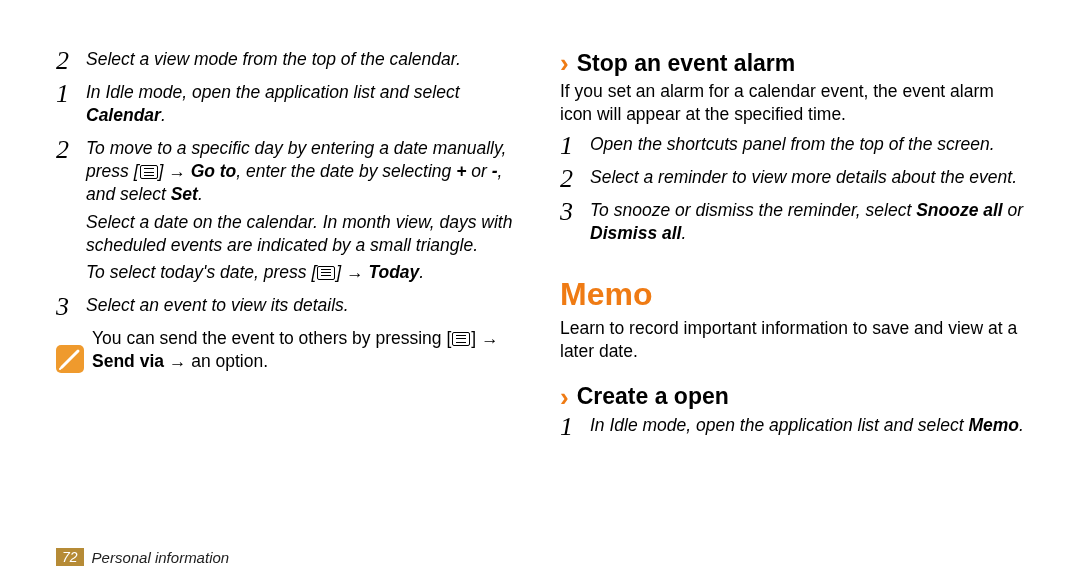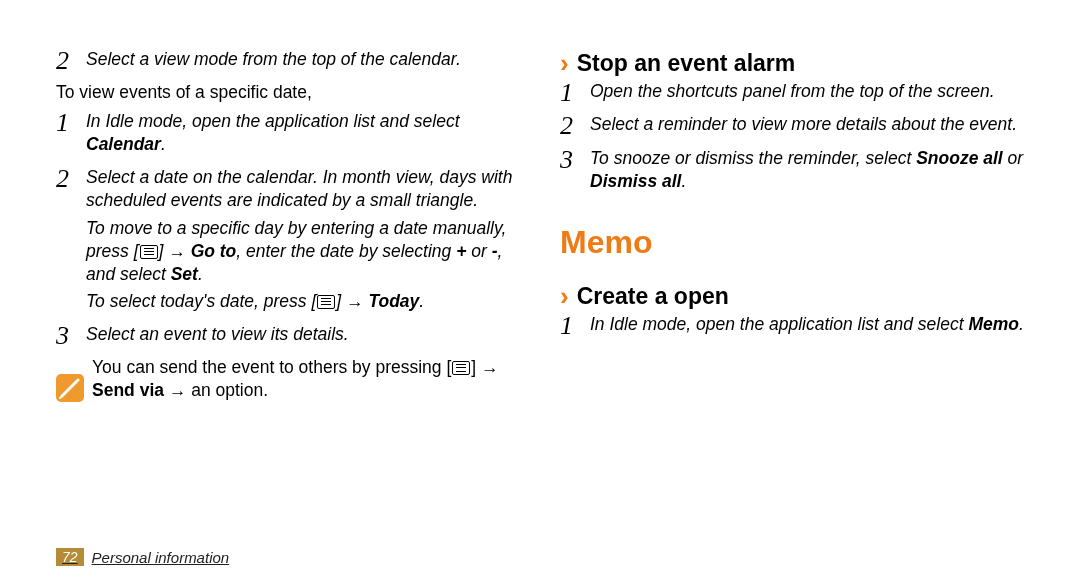--- a/index.html
+++ b/index.html
@@ -106,21 +106,20 @@
   b { font-weight: 700; margin-top: 12px; }
   .footer {
     position: absolute;
     left: 56px;
     bottom: 20px;
     font-size: 15px;
     font-style: italic;
     color: #222;
     display: flex;
     align-items: flex-end;
-    text-decoration: underline;
   }
   .footer .pg {
     background: #b68b36;
     color: #fff;
     font-style: italic;
     padding: 1px 6px;
     margin-right: 8px;
     font-size: 14px;
   }
   .sp-top { margin-top: 18px; }
@@ -132,38 +131,37 @@
 
   <div class="col">
 
     <div class="step">
       <div class="num">2</div>
       <div class="body">
         <p>Select a view mode from the top of the calendar.</p>
       </div>
     </div>
 
-    <p class="plain">To view events of a specific date,</p>
 
     <div class="step">
       <div class="num">1</div>
       <div class="body">
         <p>
           <span>In Idle mode, open the application list and select </span><b>Calendar</b><span>.</span>
         </p>
       </div>
     </div>
 
     <div class="step">
       <div class="num">2</div>
       <div class="body">
+        <p>
+          <span>To move to a specific day by entering a date manually, press [</span><span class="menu-icon"></span><span>] → </span><b>Go to</b><span>, enter the date by selecting </span><b>+</b><span> or </span><b>-</b><span>, and select </span><b>Set</b><span>.</span>
+        </p>
         <p>Select a date on the calendar. In month view, days with scheduled events are indicated by a small triangle.</p>
-        <p>
-          <span>To move to a specific day by entering a date manually, press [</span><span class="menu-icon"></span><span>] → </span><b>Go to</b><span>, enter the date by selecting </span><b>+</b><span> or </span><b>-</b><span>, and select </span><b>Set</b><span>.</span>
-        </p>
         <p>
           <span>To select today's date, press [</span><span class="menu-icon"></span><span>] → </span><b>Today</b><span>.</span>
         </p>
       </div>
     </div>
 
     <div class="step">
       <div class="num">3</div>
       <div class="body">
         <p>Select an event to view its details.</p>
@@ -185,20 +183,21 @@
     </div>
 
   </div>
 
   <div class="col">
 
     <div class="h-sub">
       <span class="chev">›</span>
       <span>Stop an event alarm</span>
     </div>
+    <p class="plain">If you set an alarm for a calendar event, the event alarm icon will appear at the specified time.</p>
 
     <div class="step">
       <div class="num">1</div>
       <div class="body">
         <p>Open the shortcuts panel from the top of the screen.</p>
       </div>
     </div>
 
     <div class="step">
       <div class="num">2</div>
@@ -210,20 +209,21 @@
     <div class="step">
       <div class="num">3</div>
       <div class="body">
         <p>
           <span>To snooze or dismiss the reminder, select </span><b>Snooze all</b><span> or </span><b>Dismiss all</b><span>.</span>
         </p>
       </div>
     </div>
 
     <div class="h-main">Memo</div>
+    <p class="plain">Learn to record important information to save and view at a later date.</p>
 
     <div class="h-sub sp-top">
       <span class="chev">›</span>
       <span>Create a open</span>
     </div>
 
     <div class="step">
       <div class="num">1</div>
       <div class="body">
         <p>

